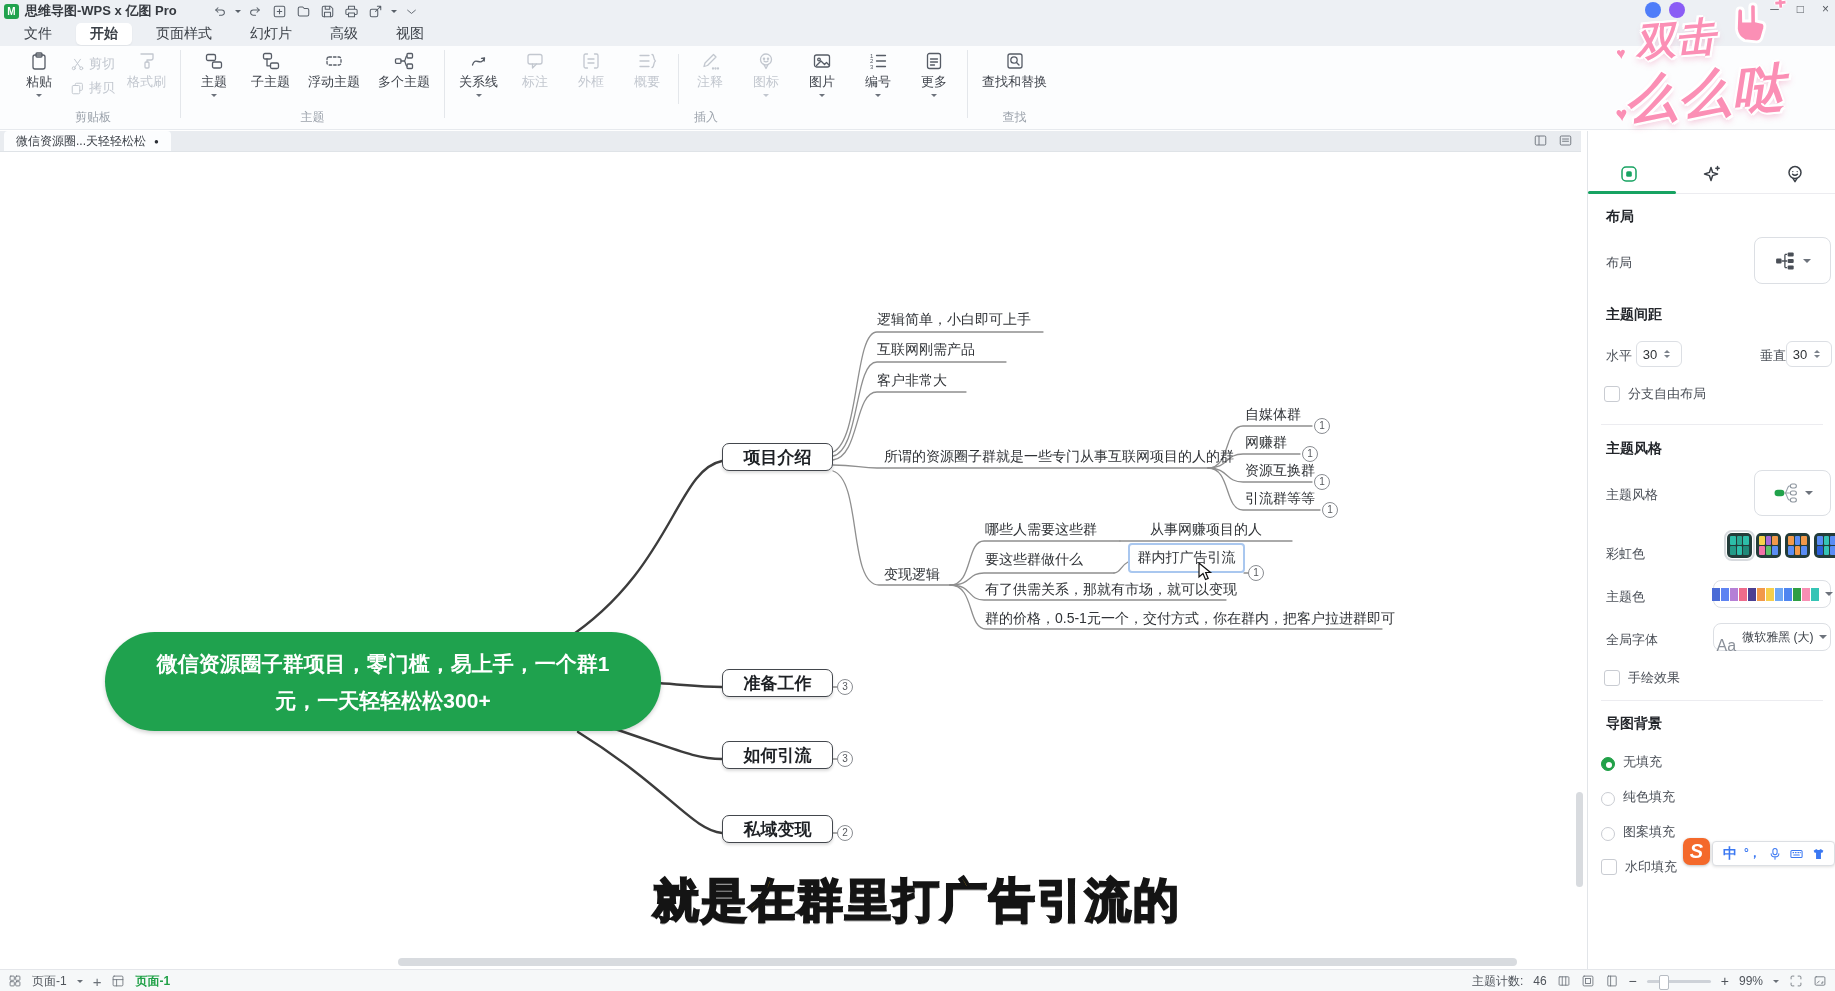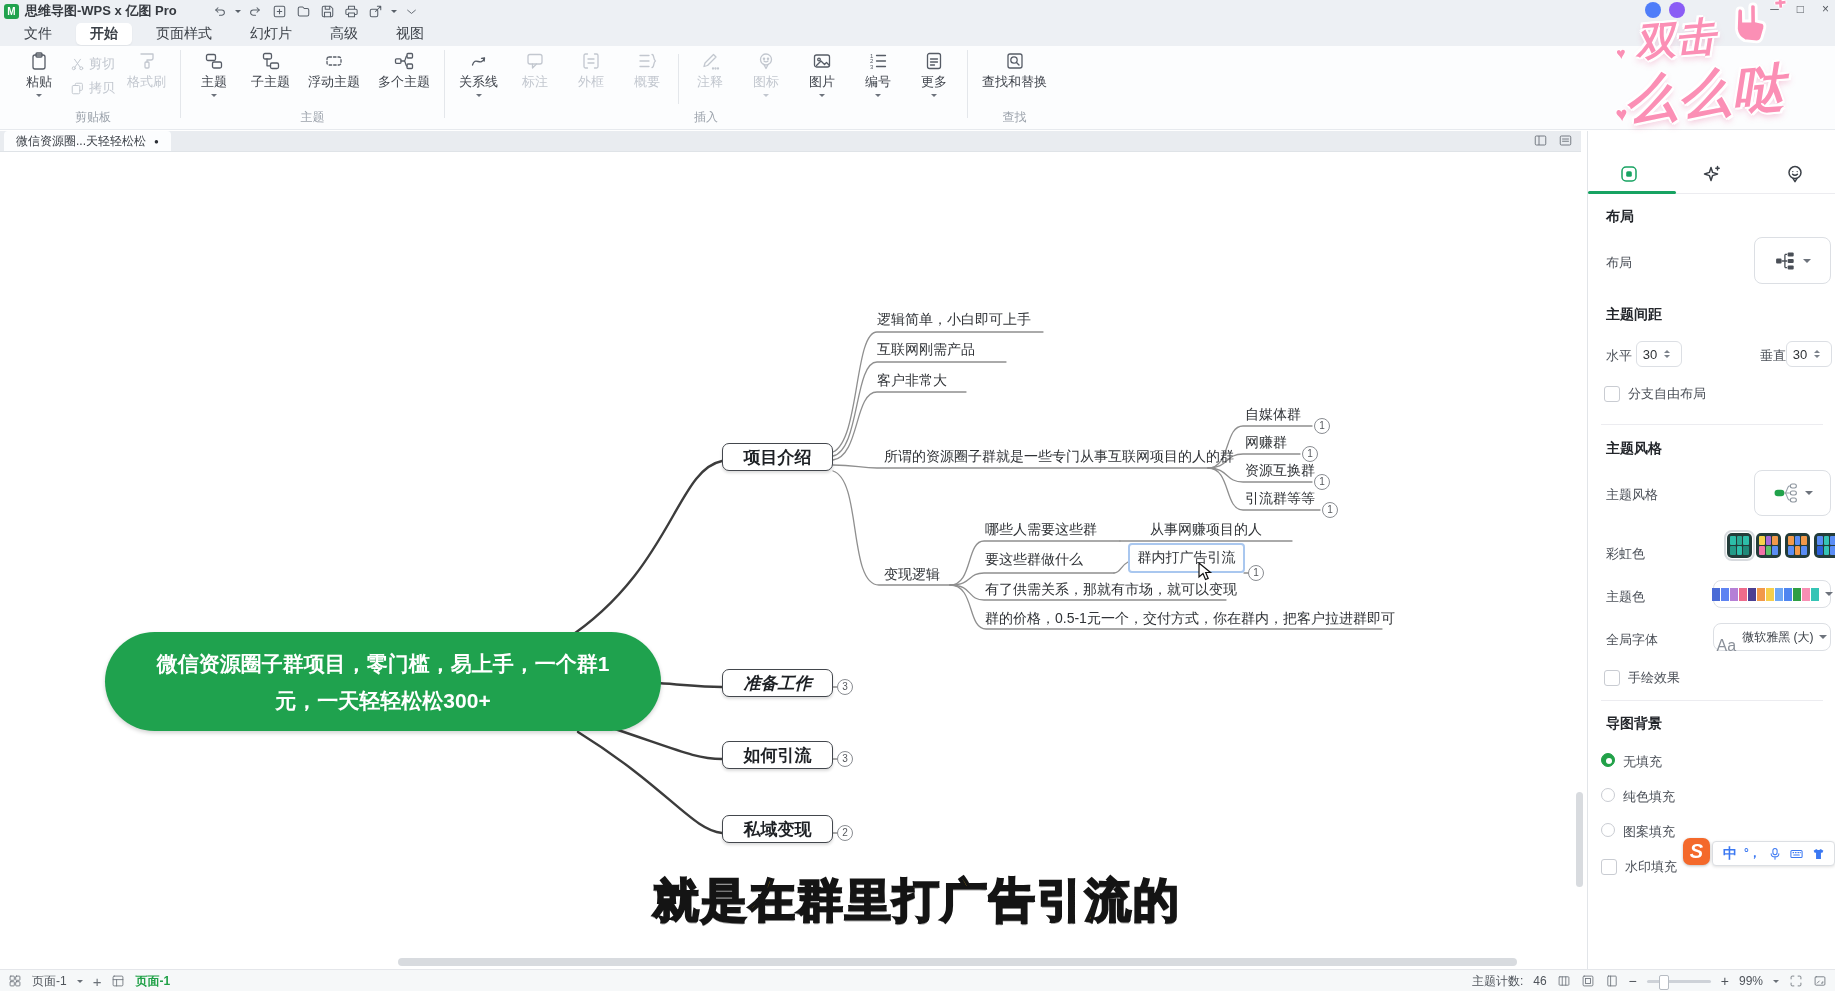--- a/index.html
+++ b/index.html
@@ -72,21 +72,21 @@
   .pdrop{position:absolute;background:#fff;border:1px solid #dcdfe4;border-radius:8px;display:flex;align-items:center;justify-content:center;gap:6px;box-sizing:border-box;}
   .chev{width:0;height:0;border:4px solid transparent;border-top-color:#6d737c;margin-top:4px;}
   .spin{position:absolute;width:46px;height:26px;border:1px solid #dcdfe4;border-radius:6px;display:flex;align-items:center;box-sizing:border-box;background:#fff;}
   .spin input{width:26px;border:none;outline:none;font-size:13px;color:#2f3236;text-align:center;padding:0;background:transparent;font-family:inherit;}
   .spin .arr{display:flex;flex-direction:column;gap:2px;margin-left:1px;}
   .spin .arr i{width:0;height:0;border:3px solid transparent;display:block;}
   .spin .arr i.up{border-bottom-color:#7b818a;}
   .spin .arr i.dn{border-top-color:#7b818a;}
   .pcheck{position:absolute;display:flex;align-items:center;gap:8px;font-size:13px;color:#4a4f57;}
   .cbox{width:14px;height:14px;border:1px solid #c9ccd2;border-radius:3px;background:#fff;}
-  .pradio{position:absolute;display:flex;align-items:flex-start;gap:8px;font-size:13px;color:#4a4f57;}
+  .pradio{position:absolute;display:flex;align-items:flex-end;gap:8px;font-size:13px;color:#4a4f57;}
   .rdot{width:14px;height:14px;border:1px solid #c9ccd2;border-radius:50%;background:#fff;box-sizing:border-box;}
   .rdot.on{background:#21a148;border-color:#21a148;position:relative;}
   .rdot.on::after{content:"";position:absolute;left:4px;top:4px;width:6px;height:6px;border-radius:50%;background:#fff;}
   .pdivider{position:absolute;left:13px;width:222px;height:1px;background:#ececf0;}
   .swatchrow{position:absolute;display:flex;gap:4px;}
   .swatch{width:25px;height:25px;border-radius:5px;background:#233c3a;padding:3px;box-sizing:border-box;display:grid;grid-template-columns:1fr 1fr 1fr;grid-template-rows:1fr 1fr;gap:1px;}
   .swatch i{border-radius:1px;}
   .swatch.sel{outline:2px solid #d7dade;outline-offset:1px;}
   .colorstrip{display:flex;gap:1px;}
   .colorstrip i{width:8px;height:13px;display:block;}
@@ -416,21 +416,21 @@
         <path d="M 1244,421 L 1249,421"></path>
         <path d="M 950,433 C 973,433 967,448 984,448 L 1226,448"></path>
         <path d="M 950,433 C 975,433 967,477 986,477 L 1382,477"></path>
         <path d="M 833,535 h5 M 833,607 h5 M 833,681 h5"></path>
       </g>
     </svg>
 
     <div class="rootnode">微信资源圈子群项目，零门槛，易上手，一个群1元，一天轻轻松松300+</div>
 
     <div class="l1node" style="left:722px;top:291px;">项目介绍</div>
-    <div class="l1node" style="left:722px;top:517px;font-style:italic;">准备工作</div>
+    <div class="l1node" style="left:722px;top:517px;">准备工作</div>
     <div class="l1node" style="left:722px;top:589px;">如何引流</div>
     <div class="l1node" style="left:722px;top:663px;">私域变现</div>
     <div class="badge" style="left:837px;top:527px;">3</div>
     <div class="badge" style="left:837px;top:599px;">3</div>
     <div class="badge" style="left:837px;top:673px;">2</div>
 
     <div class="topic" style="left:877px;top:158px;">逻辑简单，小白即可上手</div>
     <div class="topic" style="left:877px;top:188px;">互联网刚需产品</div>
     <div class="topic" style="left:877px;top:219px;">客户非常大</div>
     <div class="topic" style="left:884px;top:295px;">所谓的资源圈子群就是一些专门从事互联网项目的人的群</div>

